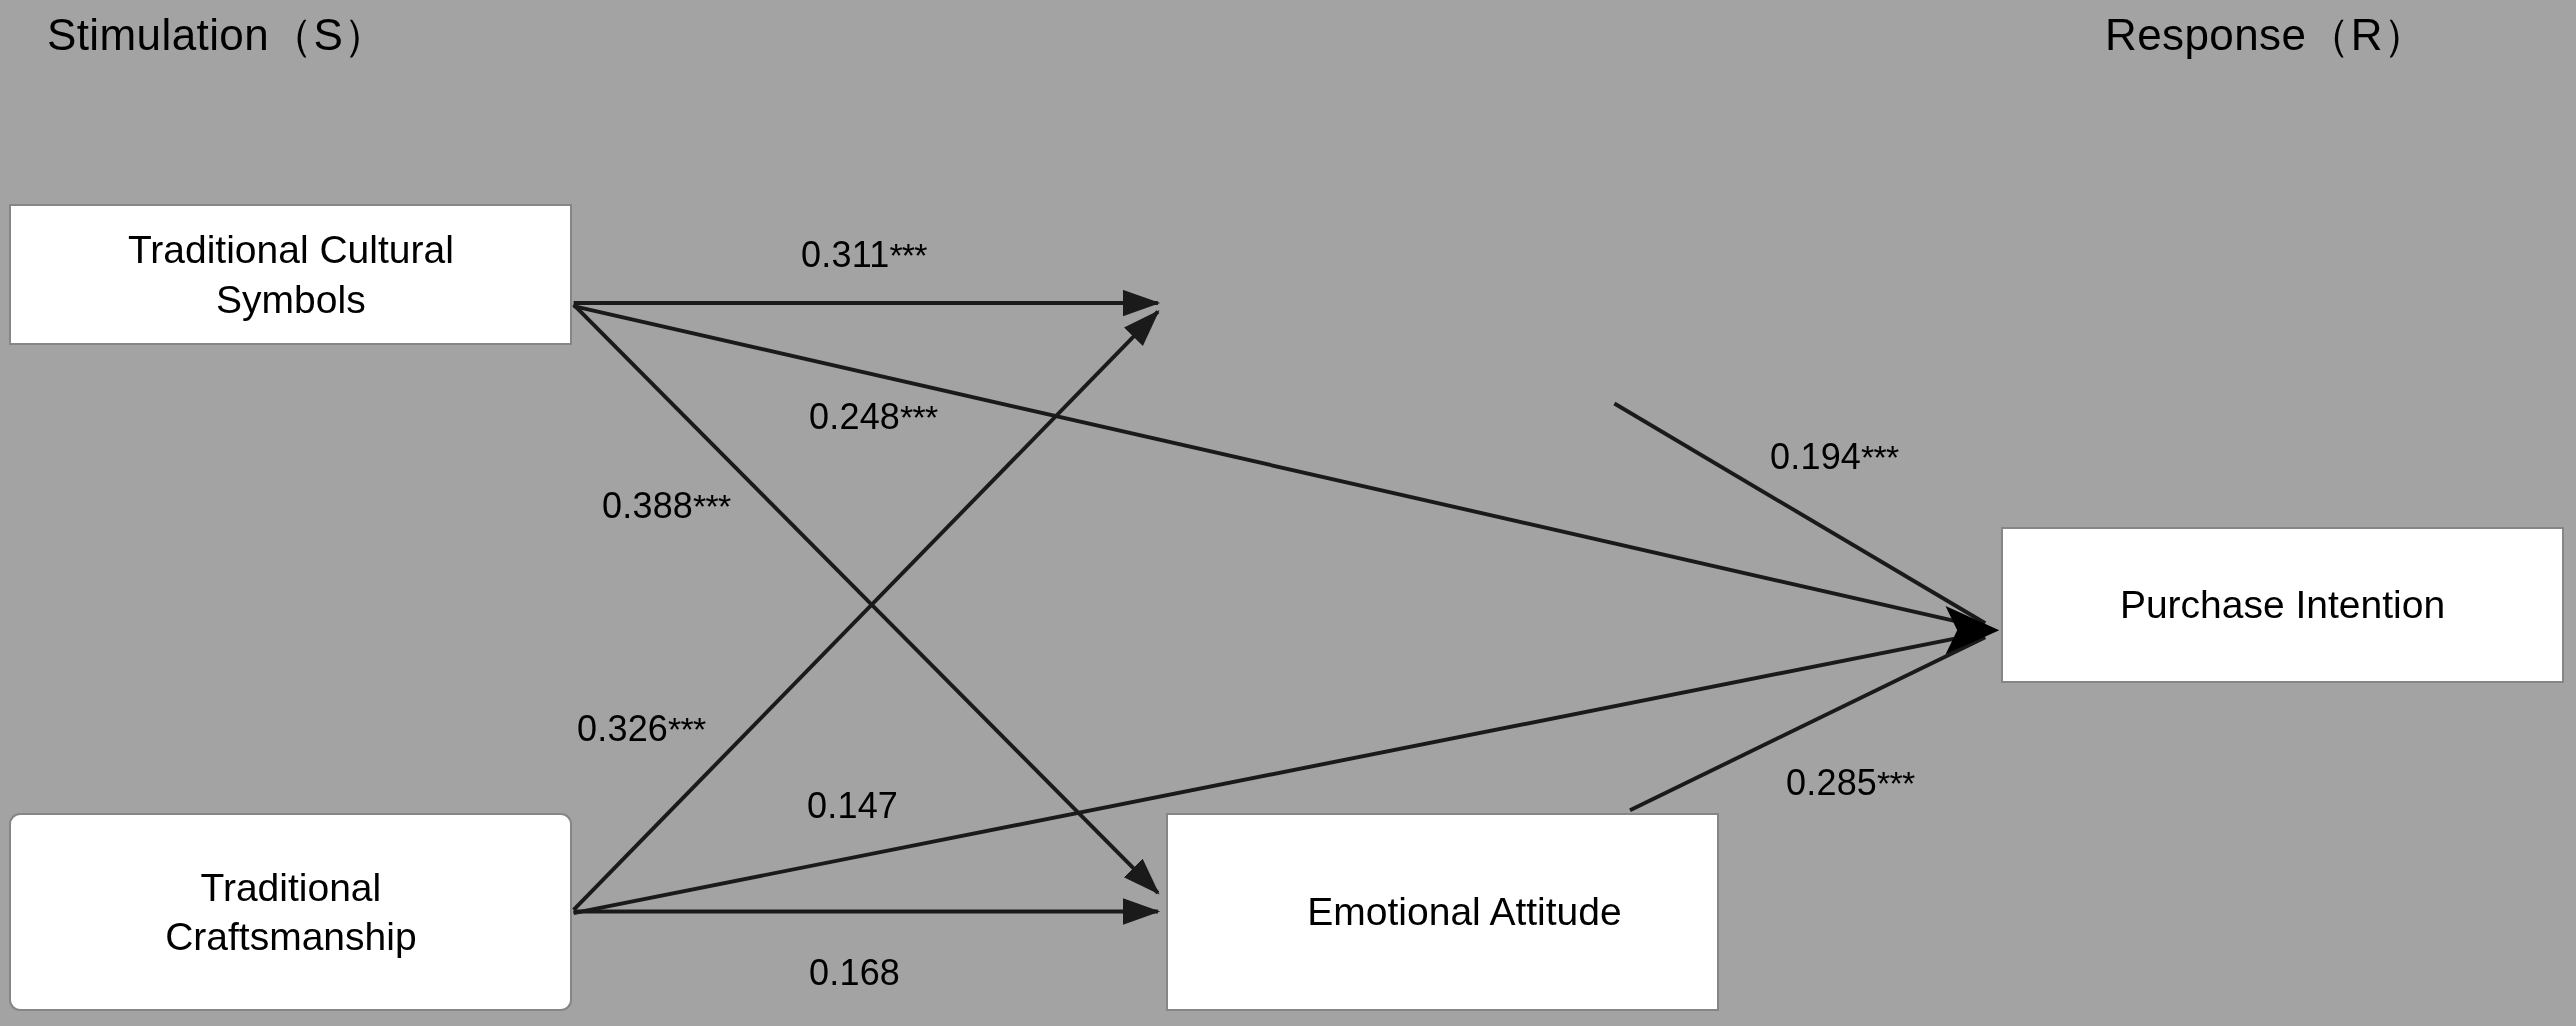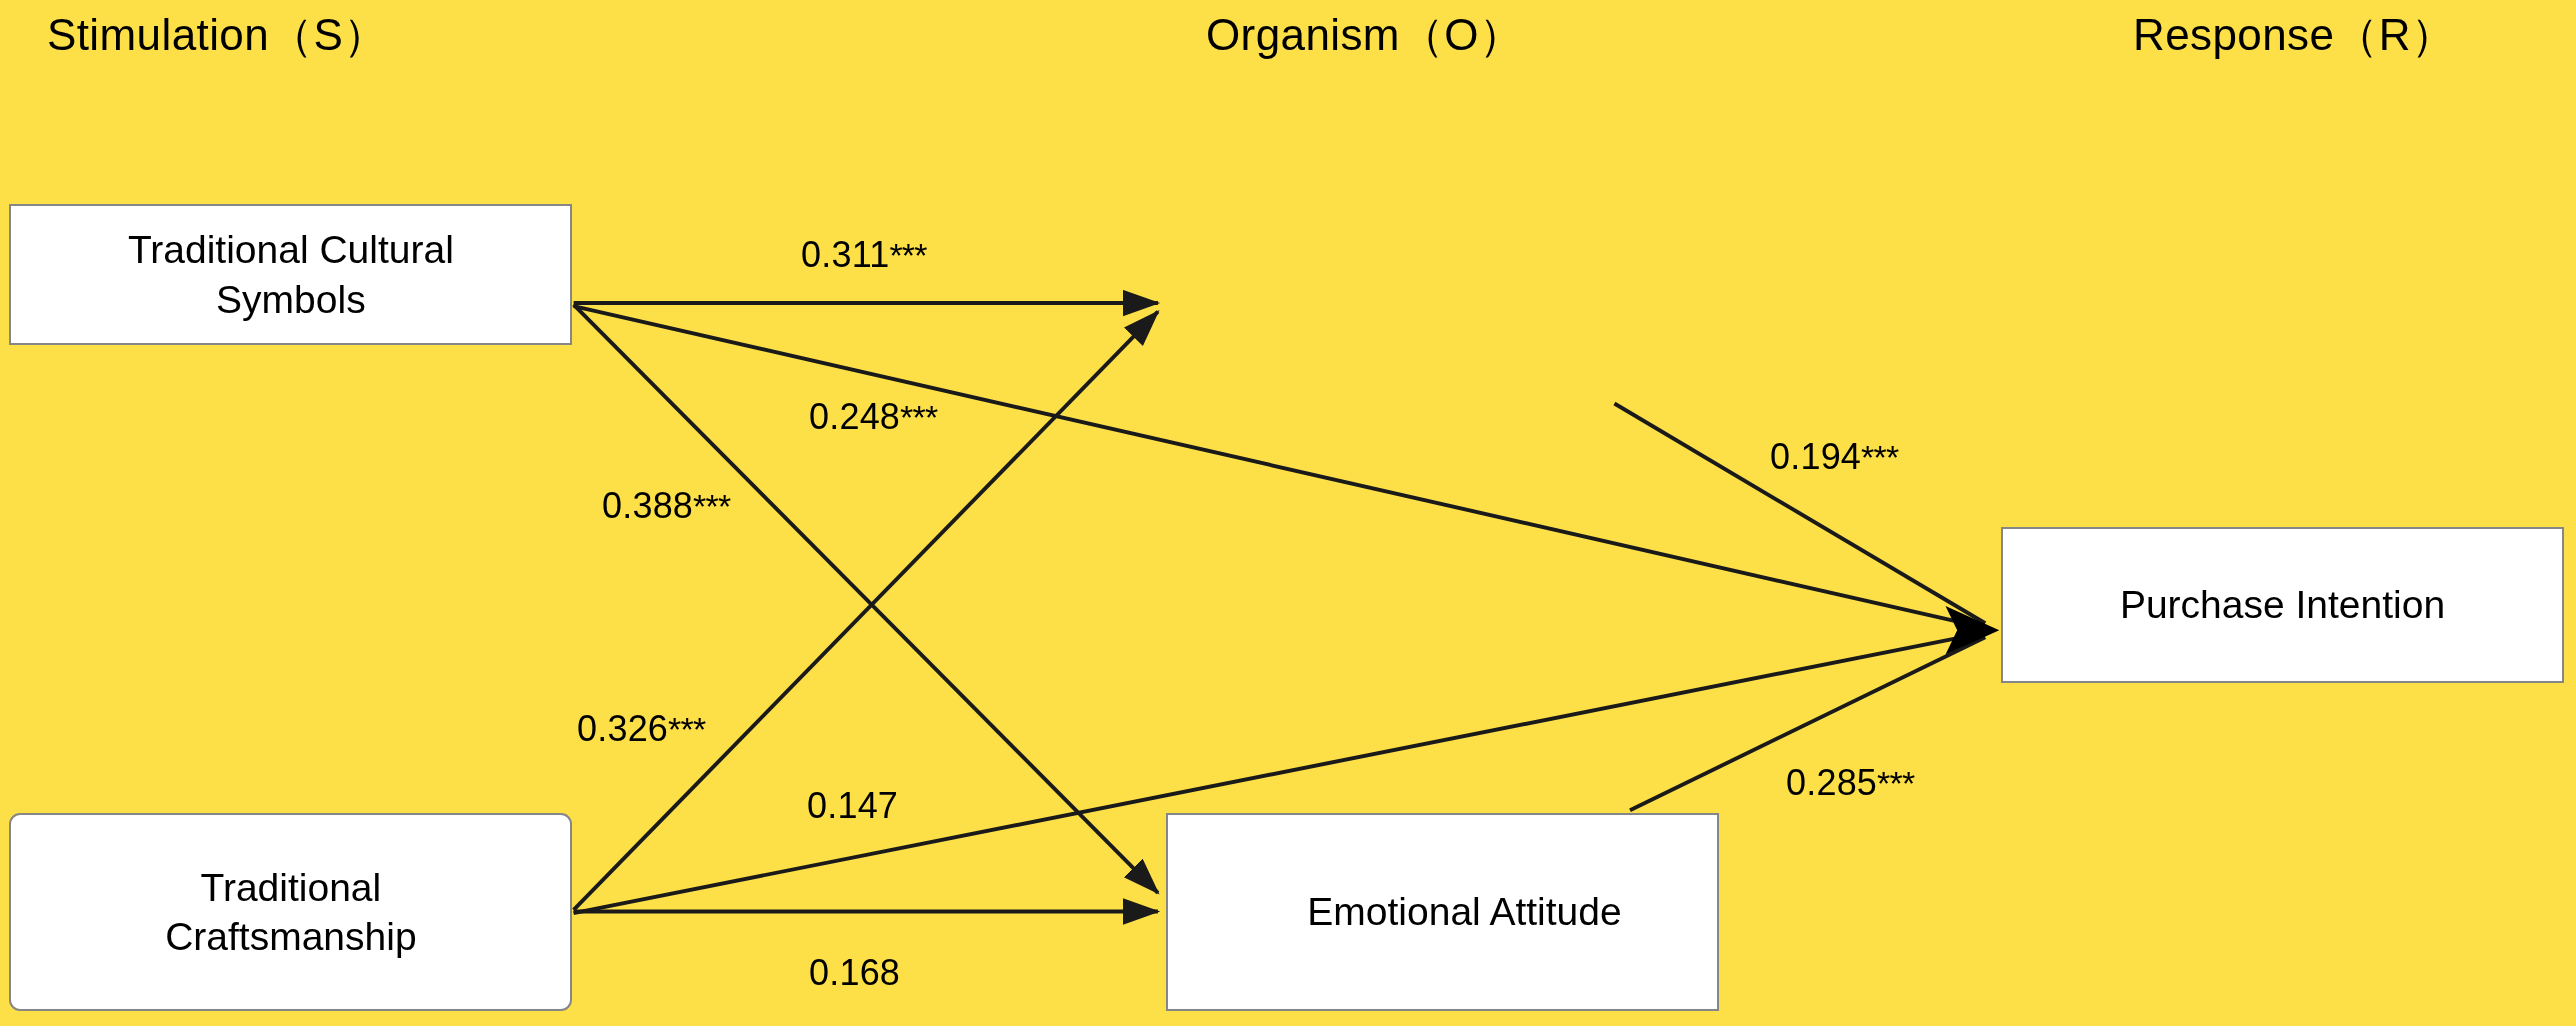--- a/index.html
+++ b/index.html
@@ -8,21 +8,21 @@
     background: #ffffff;
   }
   body {
     font-family: "Liberation Sans", "DejaVu Sans", sans-serif;
     color: #000000;
   }
   #canvas {
     position: relative;
     width: 2576px;
     height: 1026px;
-    background: #fde047;
+    background: #a3a3a3;
     overflow: hidden;
   }
   #wiring {
     position: absolute;
     left: 0;
     top: 0;
     width: 2576px;
     height: 1026px;
     pointer-events: none;
   }
@@ -88,22 +88,21 @@
     <line x1="736" y1="1172" x2="2548" y2="812" stroke="#1a1a1a" stroke-width="5"></line>
 
     <line x1="2072" y1="518" x2="2548" y2="800" stroke="#1a1a1a" stroke-width="5"></line>
 
     <line x1="2092" y1="1040" x2="2548" y2="818" stroke="#1a1a1a" stroke-width="5"></line>
 
     <path d="M2497,778 L2566,809 L2497,840 L2512,809 z" fill="#000000"></path>
   </svg>
 
   <div class="col-header" style="left:47px; top:6.2px;">Stimulation（S）</div>
-  <div class="col-header" style="left:1206px; top:6.2px;">Organism（O）</div>
-  <div class="col-header" style="left:2105px; top:6.2px;margin-left:28px;">Response（R）</div>
+  <div class="col-header" style="left:2105px; top:6.2px;">Response（R）</div>
 
   <div class="node-box" style="left:9.4px; top:204px; width:563px; height:141px;">
     <div class="node-label">Traditional Cultural
 Symbols</div>
   </div>
 
   <div class="node-box" style="left:9.4px; top:813px; width:563px; height:198px;border-radius:11px;">
     <div class="node-label">Traditional
 Craftsmanship</div>
   </div>

